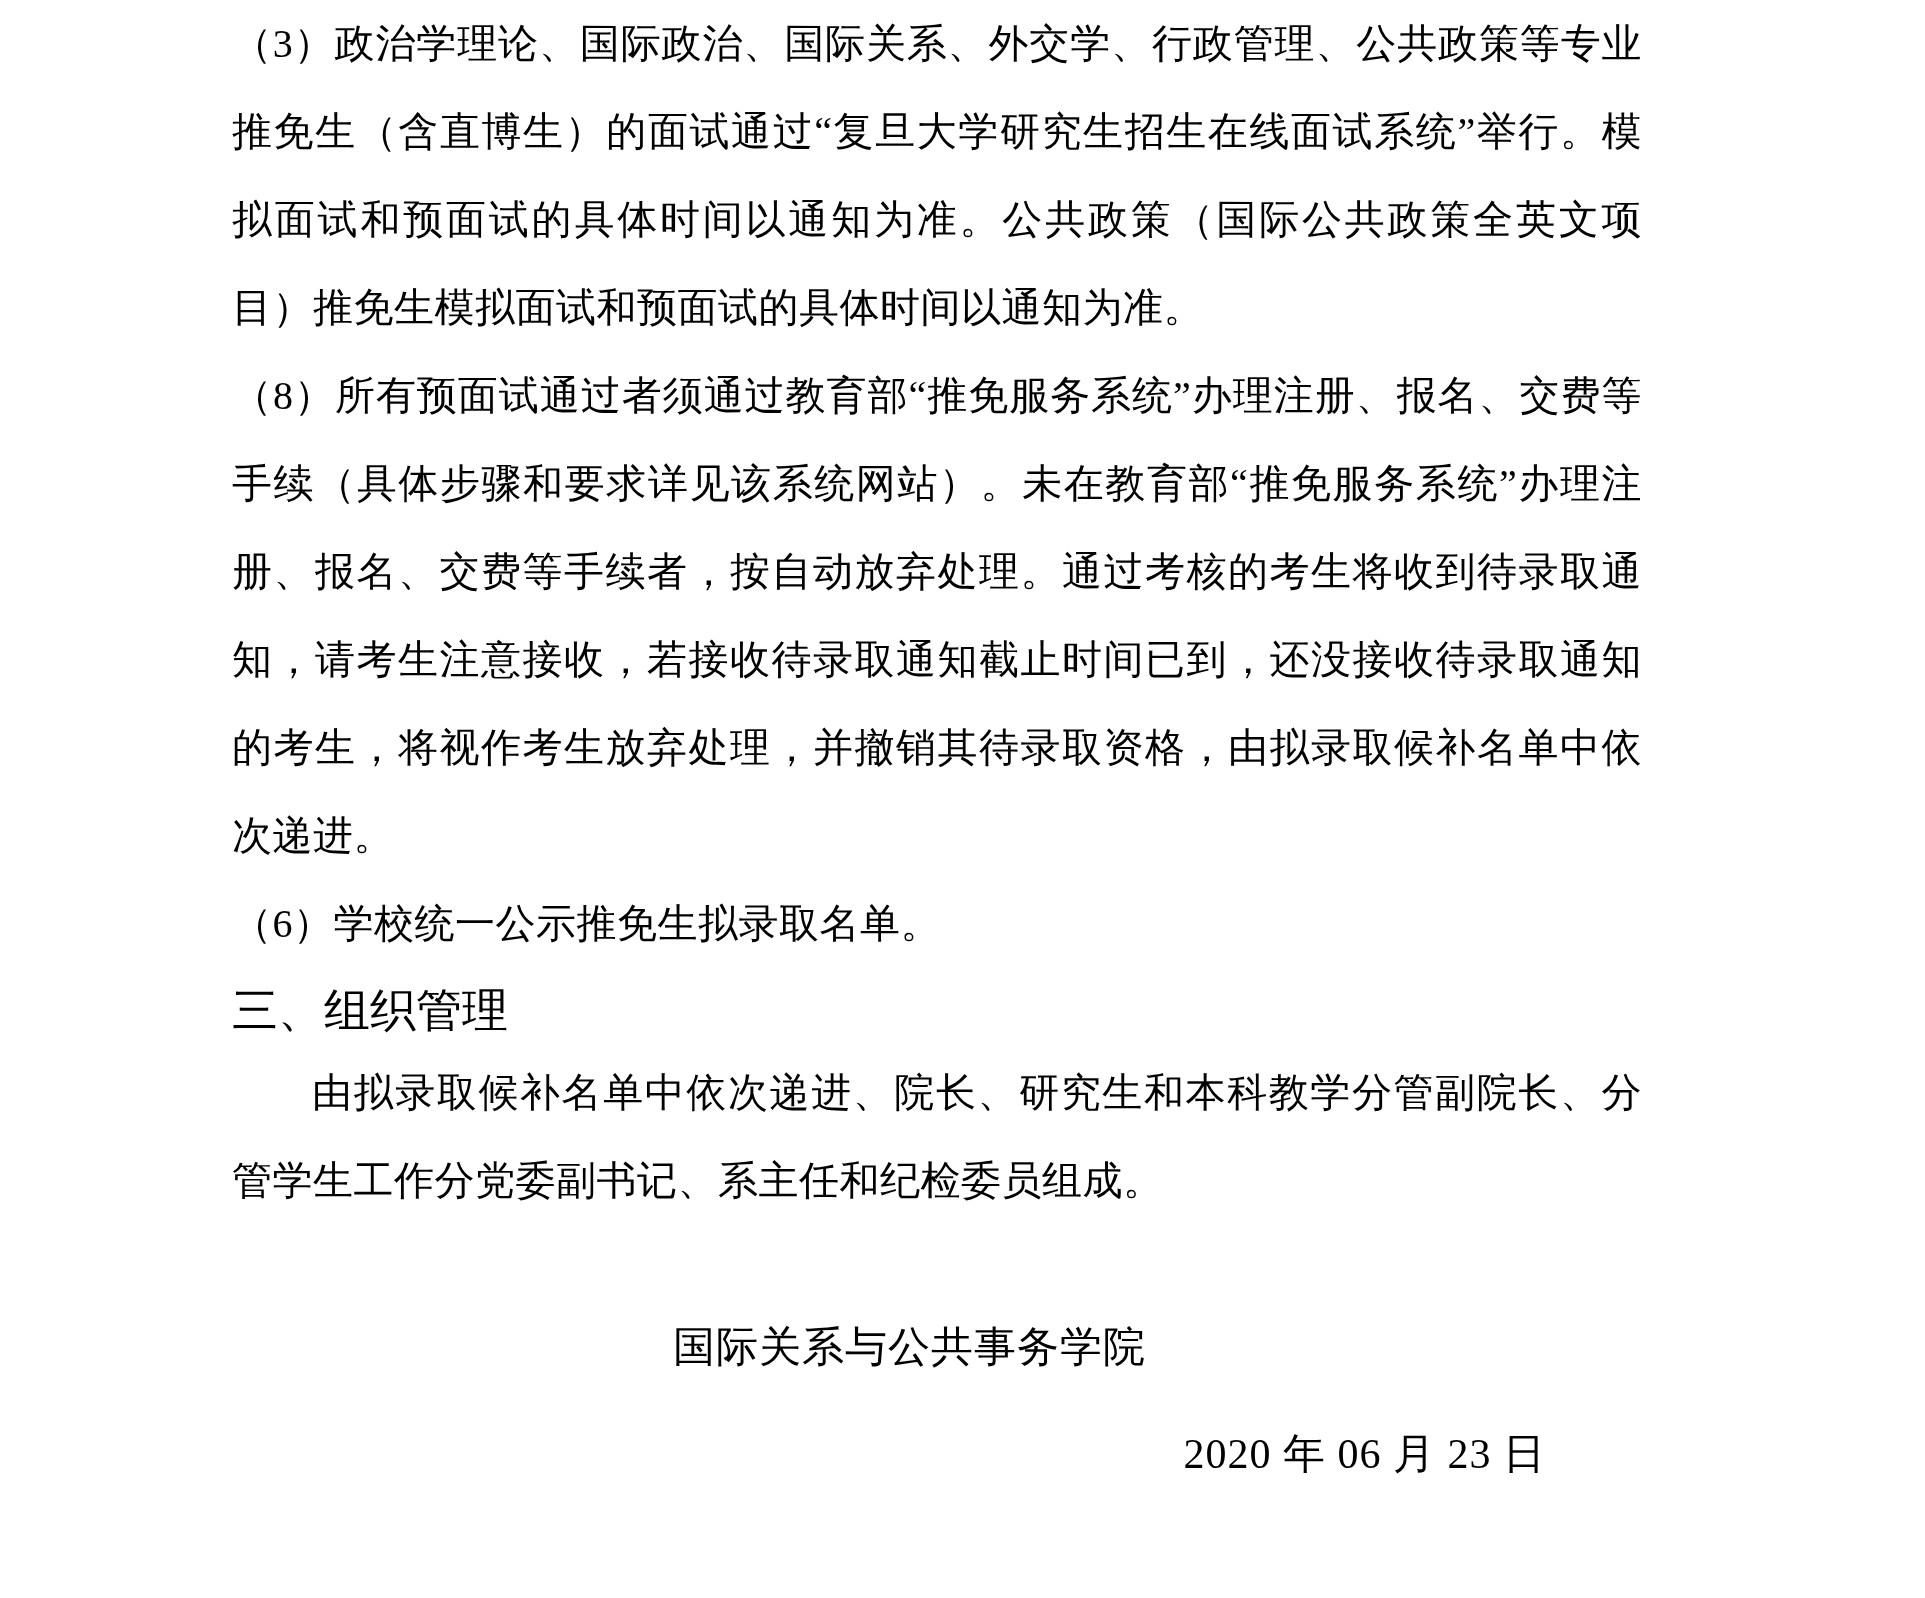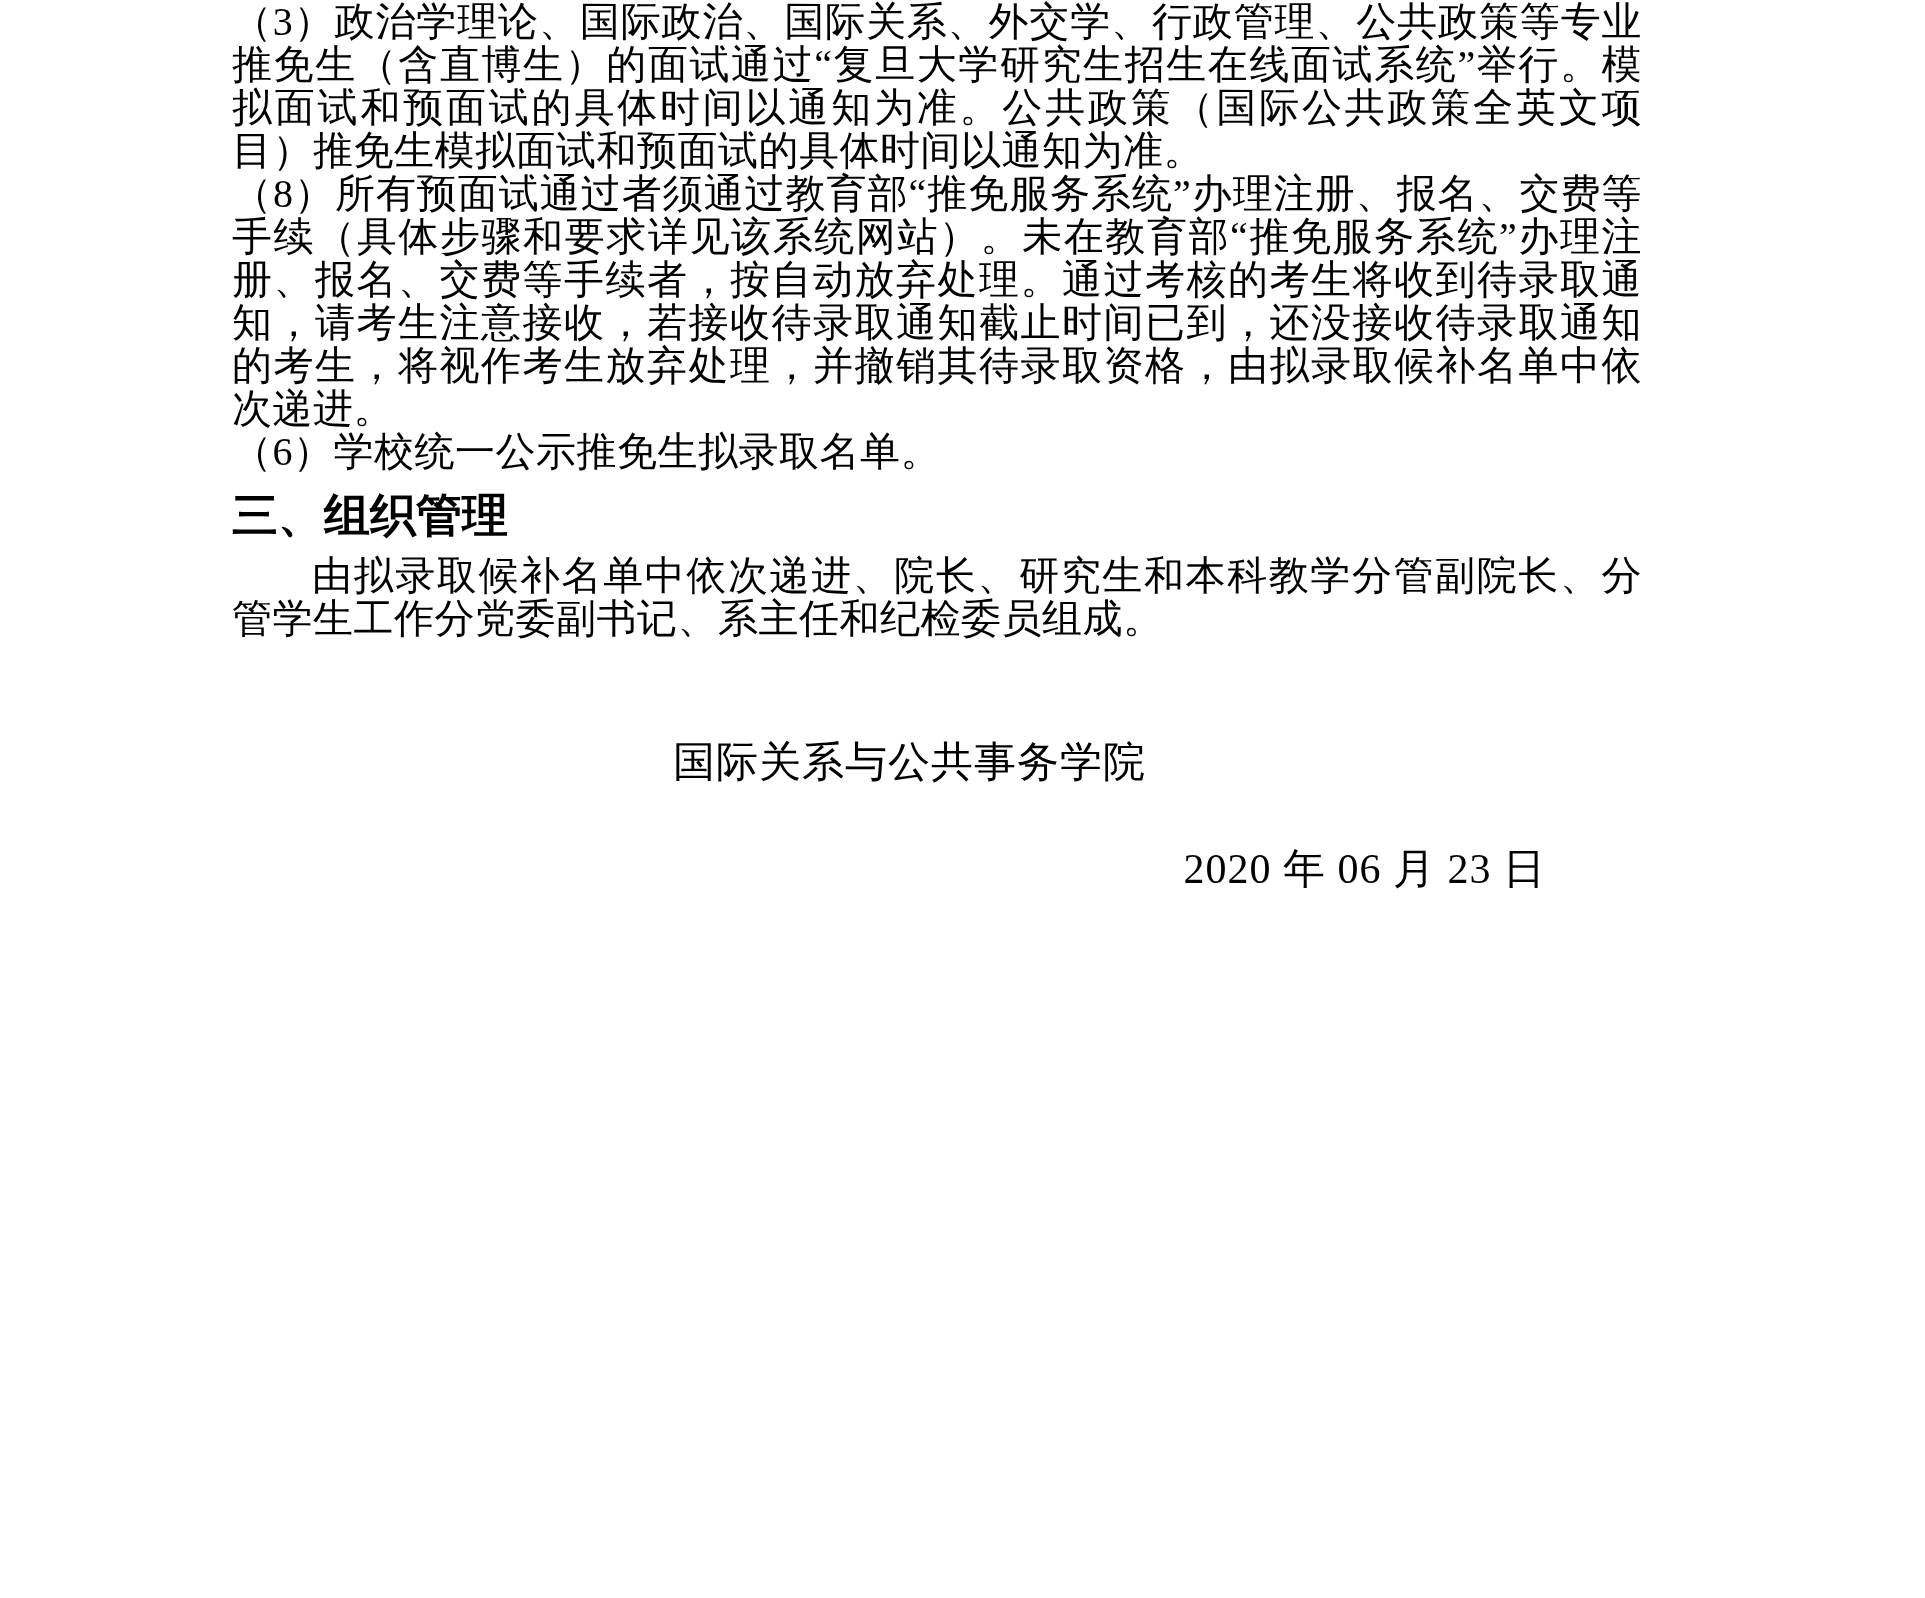--- a/index.html
+++ b/index.html
@@ -18,30 +18,30 @@
   .doc-page {
     position: absolute;
     top: 0;
     left: 232px;
     width: 1410px;
     height: 1598px;
   }
   .body-para {
     margin: 0;
     font-size: 40px;
-    line-height: 43px;
+    line-height: 88px;
     text-align: justify;
     letter-spacing: 0.5px;
     word-break: break-all;
   }
   .section-heading {
     margin: 4px 0 0 0;
     font-size: 46px;
     line-height: 77px;
-    font-weight: bold;
+    font-weight: normal;
     text-align: left;
   }
   .indent-para {
     text-indent: 2em;
   }
   .signature-block {
     margin-top: 84px;
   }
   .sig-line {
     margin: 0;

